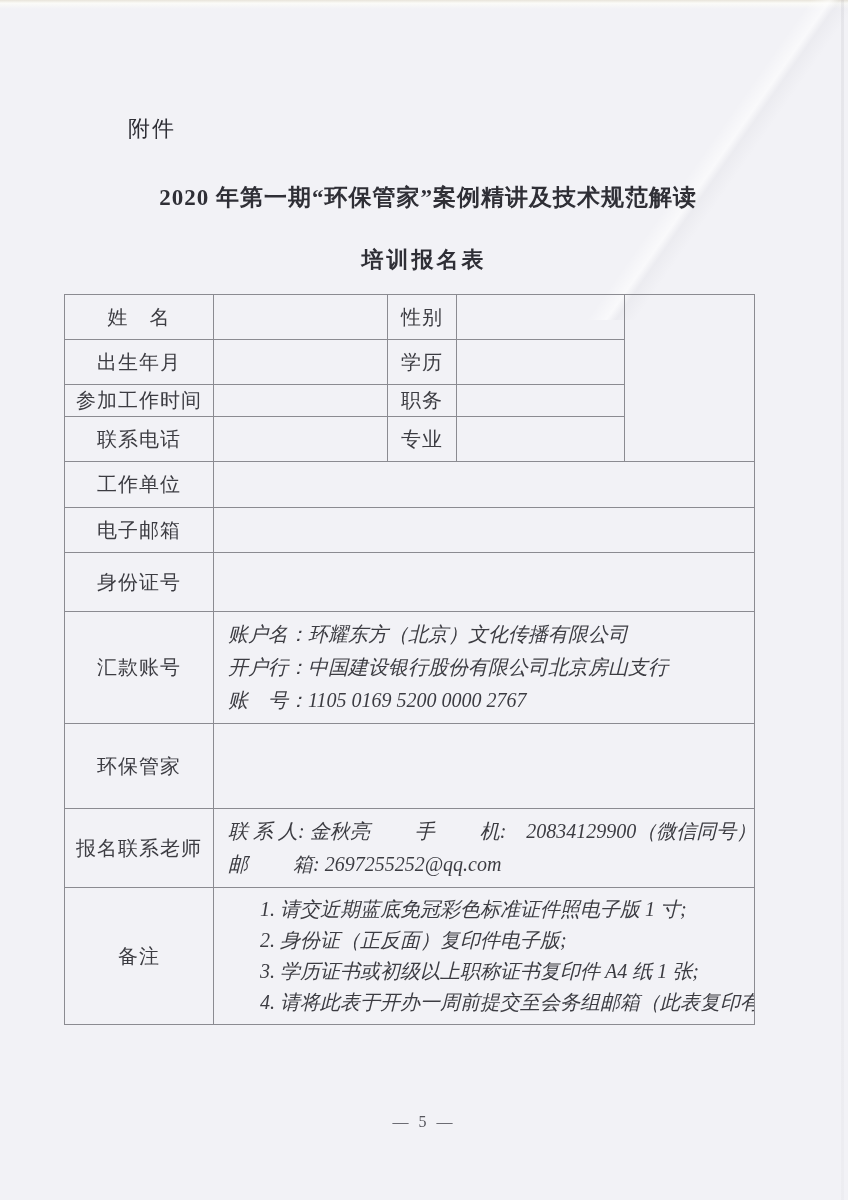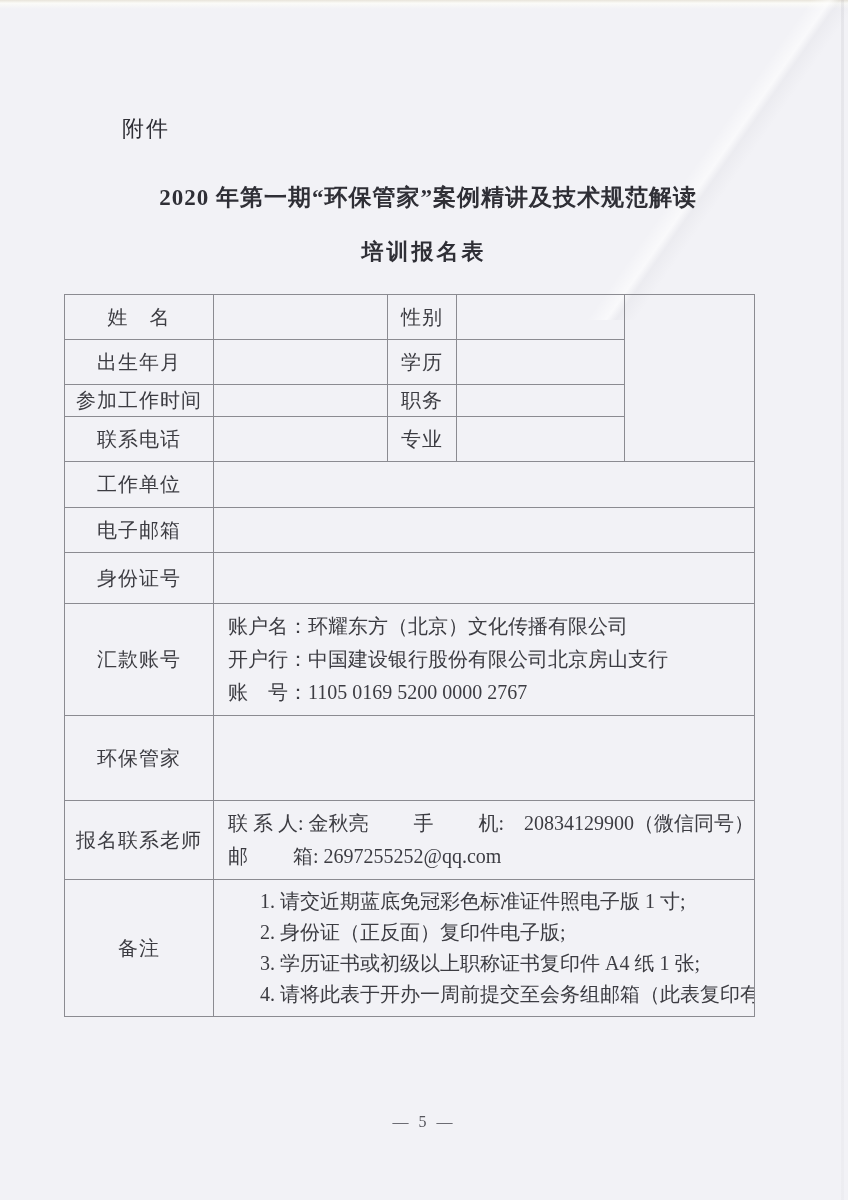--- a/index.html
+++ b/index.html
@@ -30,43 +30,43 @@
     background:linear-gradient(to bottom,rgba(120,120,130,.10),rgba(120,120,130,.04));
     pointer-events:none;
   }
   .scan-crease{
     position:absolute;right:0;top:0;width:260px;height:320px;
     background:linear-gradient(125deg,rgba(255,255,255,0) 46%,rgba(255,255,255,.55) 50%,rgba(190,190,200,.12) 52%,rgba(255,255,255,0) 56%);
     pointer-events:none;
   }
 
   .attachment{
-    position:absolute;left:122px;top:114px;
+    position:absolute;left:128px;top:114px;
     font-size:22px;letter-spacing:2px;color:var(--ink_bold);
   }
   .title-block{
     position:absolute;left:0;top:182px;width:848px;text-align:center;
     color:var(--ink_bold);font-weight:bold;
   }
   .title-line1{font-size:23px;letter-spacing:1px;padding-left:8px;}
-  .title-line2{font-size:22px;letter-spacing:3px;margin-top:24px;}
+  .title-line2{font-size:22px;letter-spacing:3px;margin-top:32px;}
 
   table.form{
     position:absolute;left:64px;top:294px;
     width:690px;border-collapse:collapse;table-layout:fixed;
     font-size:20px;color:var(--ink);
   }
   table.form td{
     border:1px solid var(--border);
     vertical-align:middle;
     overflow:hidden;
   }
   td.lbl{text-align:center;letter-spacing:1px;}
   td.val{padding-left:12px;}
-  td.content{padding:6px 8px 6px 14px;}
+  td.content{padding:6px 8px 6px 14px;font-style:italic;}
   .line{line-height:33px;white-space:nowrap;}
   .notes .line{line-height:31px;margin-left:32px;}
   td.photo{background:transparent;}
 
   .page-num{
     position:absolute;left:0;top:1113px;width:848px;
     text-align:center;font-size:16px;letter-spacing:3px;color:var(--footer_ink);
   }
 </style>
 </head>
@@ -118,21 +118,21 @@
       <td class="val"></td>
     </tr>
     <tr style="height:46px">
       <td class="lbl">工作单位</td>
       <td class="val" colspan="4"></td>
     </tr>
     <tr style="height:45px">
       <td class="lbl">电子邮箱</td>
       <td class="val" colspan="4"></td>
     </tr>
-    <tr style="height:51px">
+    <tr style="height:59px">
       <td class="lbl">身份证号</td>
       <td class="val" colspan="4"></td>
     </tr>
     <tr style="height:104px">
       <td class="lbl">汇款账号</td>
       <td class="content" colspan="4">
         <div class="line">账户名：环耀东方（北京）文化传播有限公司</div>
         <div class="line">开户行：中国建设银行股份有限公司北京房山支行</div>
         <div class="line">账　号：1105 0169 5200 0000 2767</div>
       </td>

